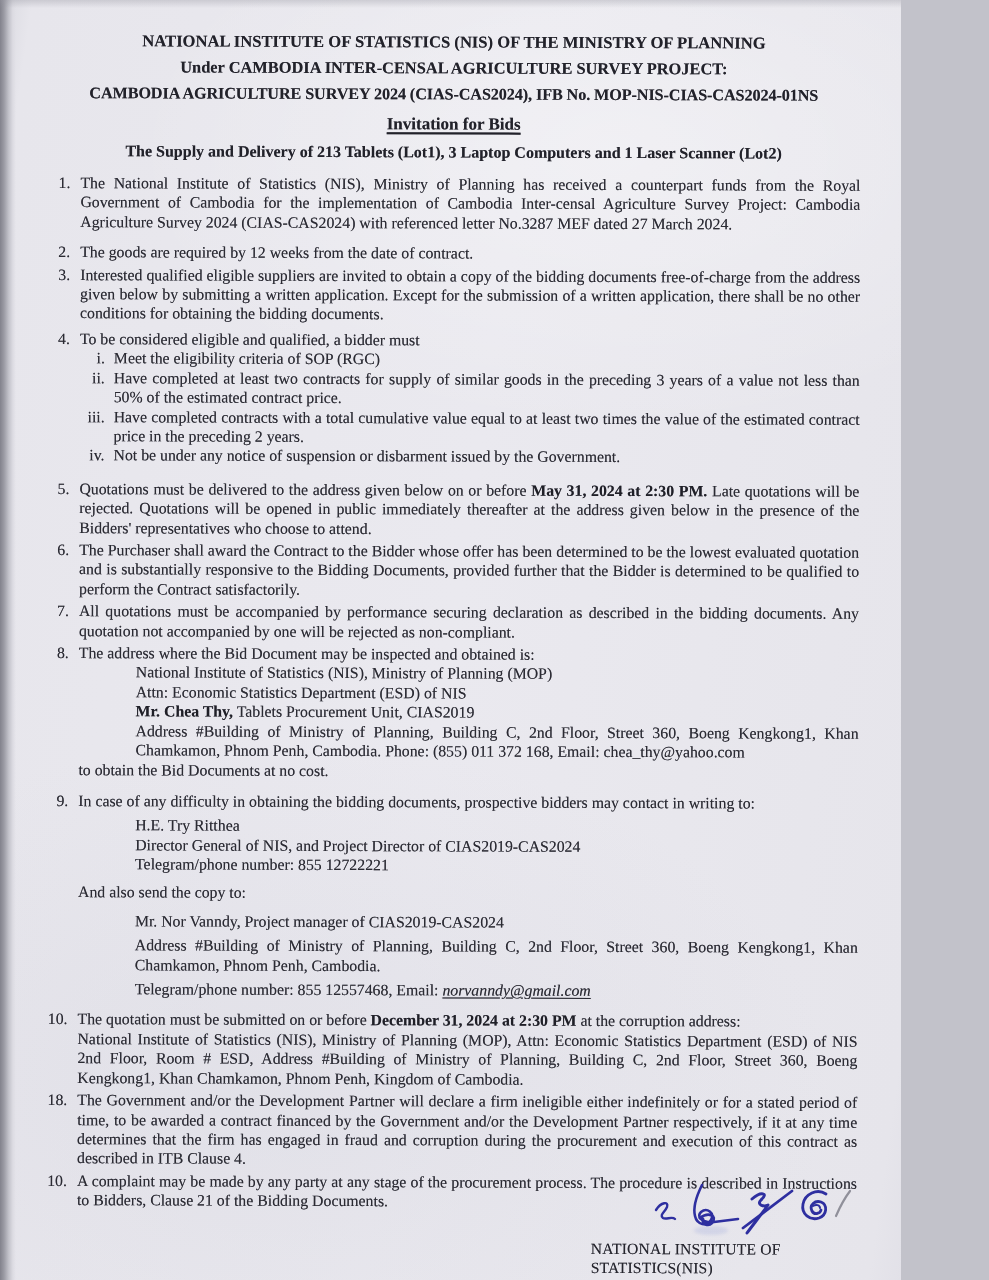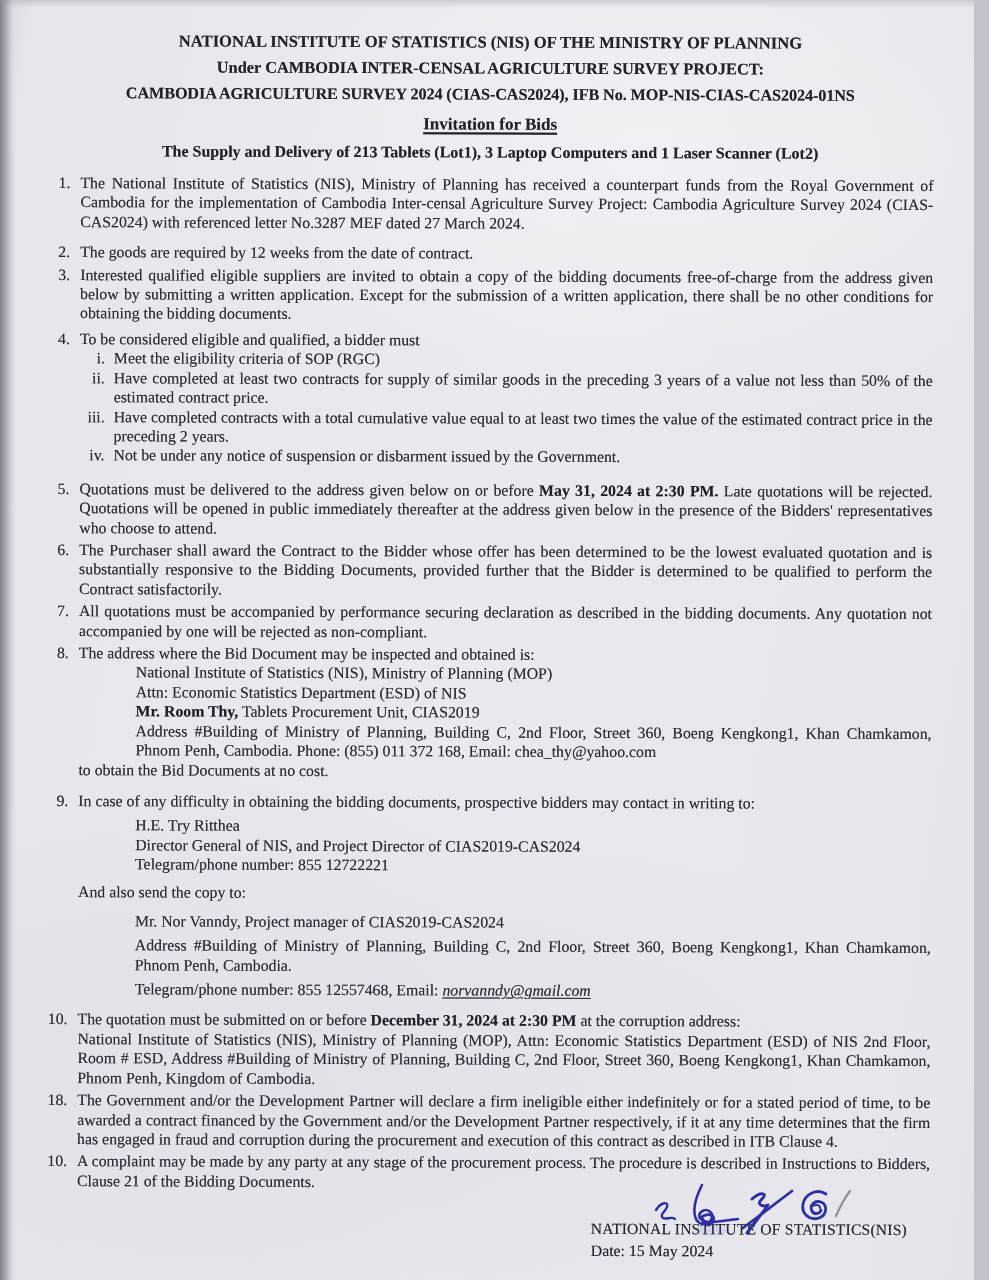--- a/index.html
+++ b/index.html
@@ -3,21 +3,21 @@
 <meta charset="utf-8">
 <style>
   * { margin:0; padding:0; box-sizing:border-box; }
   html,body { width:989px; height:1280px; }
   body {
     font-family:"Liberation Serif","DejaVu Serif",serif;
     background:#c2c2ca;
     overflow:hidden;
   }
   .page {
-    position:relative; width:974px; height:1280px; overflow:hidden;
+    position:relative; width:901px; height:1280px; overflow:hidden;
     background:
       radial-gradient(ellipse 700px 400px at 68% 12%, rgba(255,255,255,0.35), rgba(255,255,255,0) 70%),
       radial-gradient(ellipse 800px 500px at 30% 85%, rgba(210,210,220,0.35), rgba(210,210,220,0) 70%),
       linear-gradient(98deg, #d9d9e0 0%, #e7e6ec 3%, #eae9ef 50%, #e6e5eb 97%, #e2e1e8 100%);
     color:#2b2b33;
   }
   .scan-edge-left {
     position:absolute; left:0; top:0; width:16px; height:100%;
     background:linear-gradient(90deg,#82828c 0%,#9b9ba4 25%,#c3c3cb 55%,#dcdbe2 80%,rgba(220,220,228,0) 100%);
   }
@@ -137,21 +137,21 @@
       <span class="num">7.</span>
       <div class="body">All quotations must be accompanied by performance securing declaration as described in the bidding documents. Any quotation not accompanied by one will be rejected as non-compliant.</div>
     </div>
 
     <div class="item mb-lg">
       <span class="num">8.</span>
       <div class="body">
         <div>The address where the Bid Document may be inspected and obtained is:</div>
         <div class="addr">National Institute of Statistics (NIS), Ministry of Planning (MOP)</div>
         <div class="addr">Attn: Economic Statistics Department (ESD) of NIS</div>
-        <div class="addr"><b>Mr. Room Thy,</b><span> Tablets Procurement Unit, CIAS2019</span></div>
+        <div class="addr"><b>Mr. Chea Thy,</b><span> Tablets Procurement Unit, CIAS2019</span></div>
         <div class="addr">Address #Building of Ministry of Planning, Building C, 2nd Floor, Street 360, Boeng Kengkong1, Khan Chamkamon, Phnom Penh, Cambodia. Phone: (855) 011 372 168, Email: chea_thy@yahoo.com</div>
         <div class="outro">to obtain the Bid Documents at no cost.</div>
       </div>
     </div>
 
     <div class="item mb-lg">
       <span class="num">9.</span>
       <div class="body">
         <div>In case of any difficulty in obtaining the bidding documents, prospective bidders may contact in writing to:</div>
         <div class="contact gap-t-sm">H.E. Try Ritthea</div>

